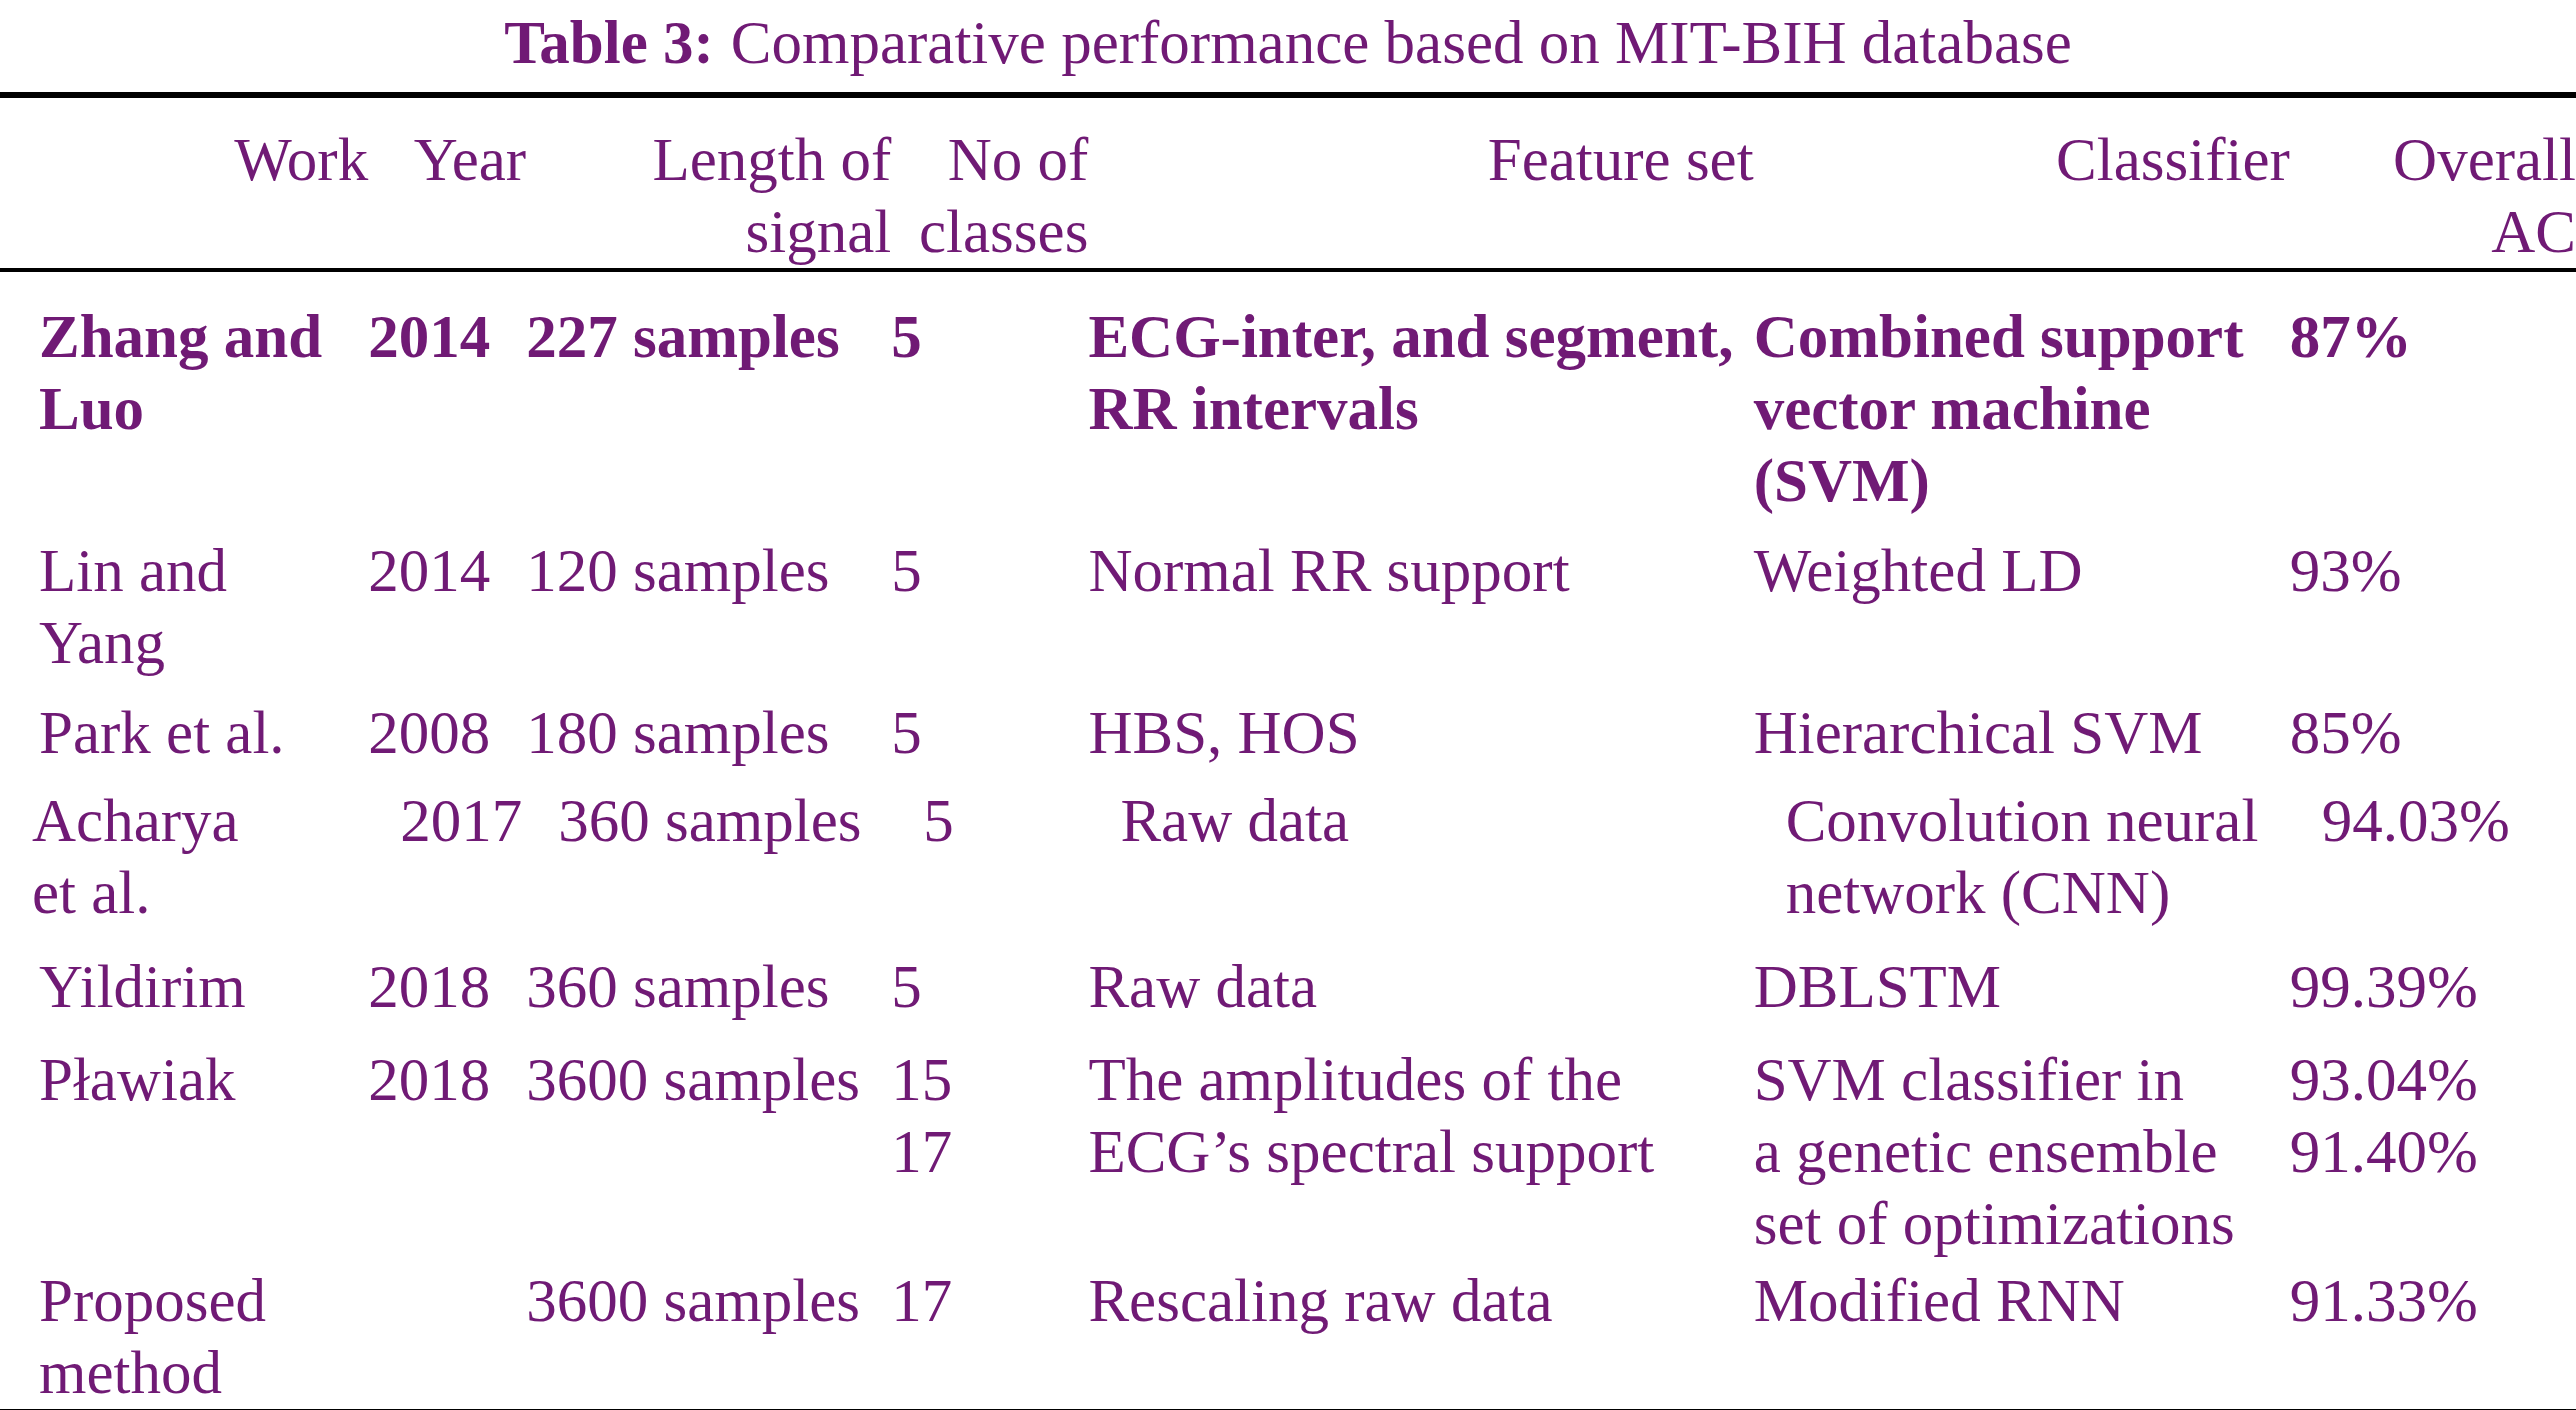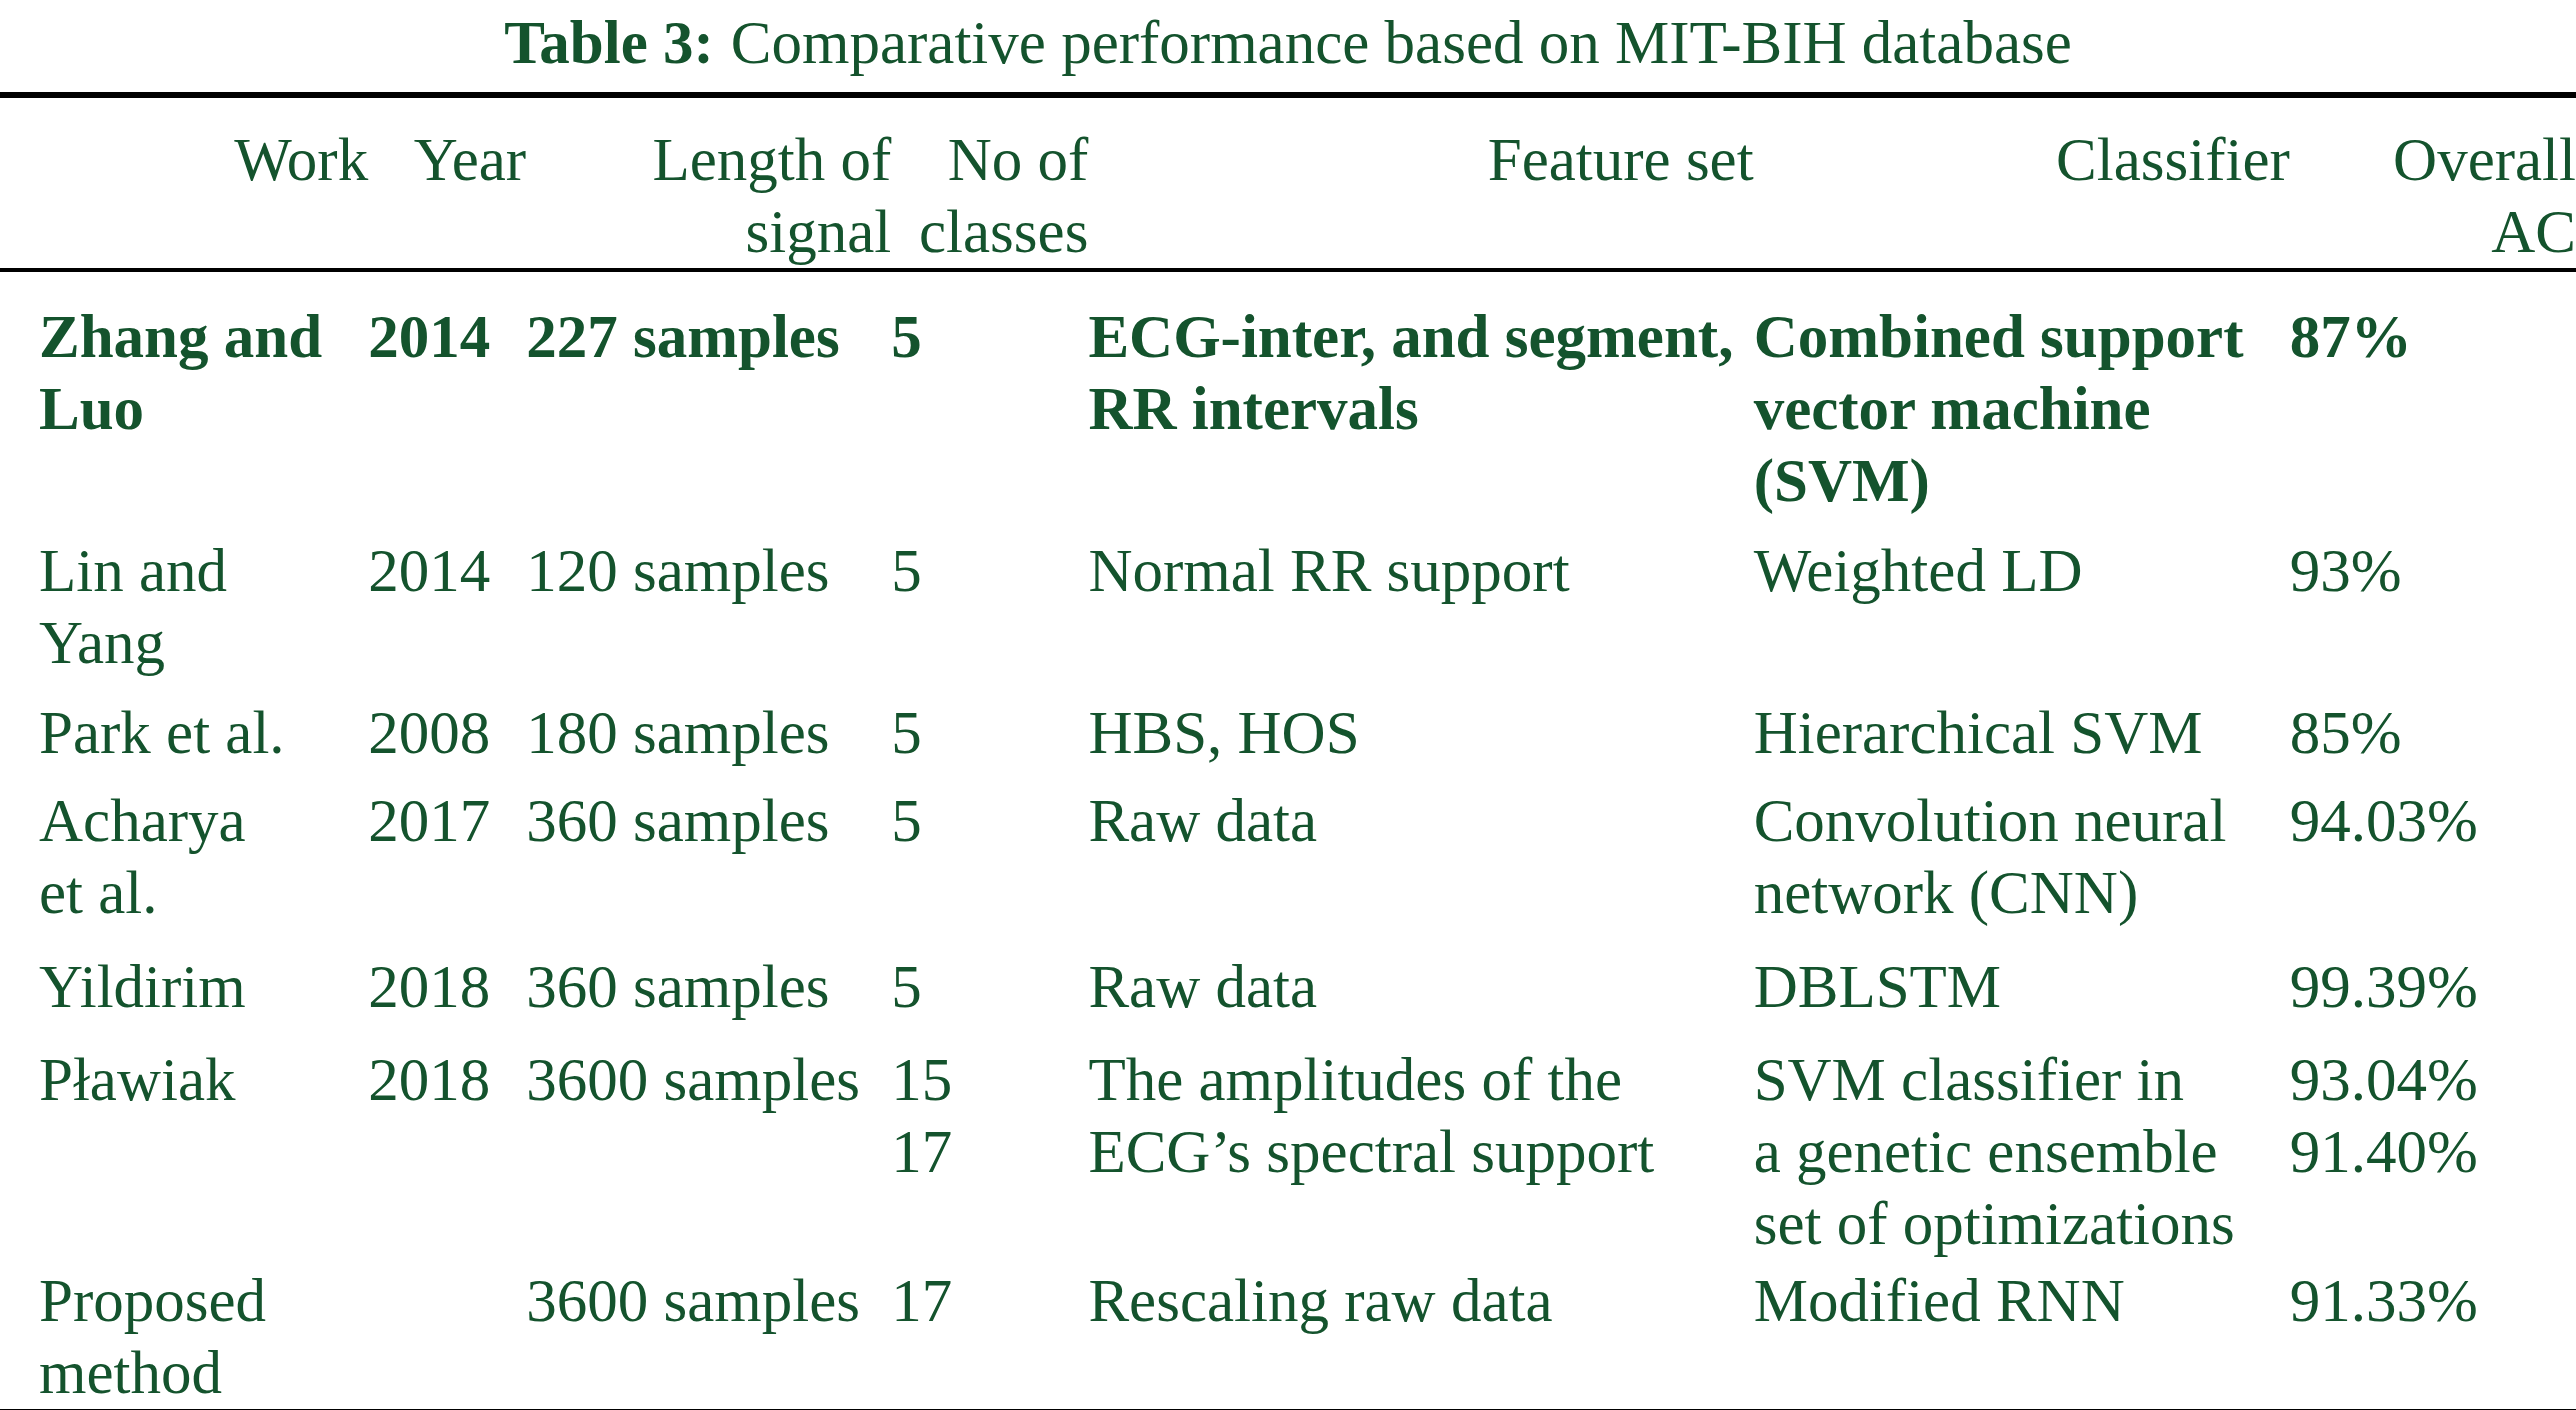--- a/index.html
+++ b/index.html
@@ -1,21 +1,21 @@
 <!DOCTYPE html>
 <html style="font-size:10.5px"><head>
 <meta charset="utf-8">
 <style>
   html, body { margin: 0; padding: 0; background: #ffffff; }
   .page {
     position: relative;
     width: 2576px;
     height: 1411px;
     background: #ffffff;
-    color: #14532d;
+    color: #701a75;
     font-family: "Liberation Serif", "DejaVu Serif", serif;
     font-size: 61px;
     line-height: 72px;
     overflow: hidden;
     box-sizing: border-box;
   }
   .caption {
     text-align: center;
     padding-top: 6.6px;
     height: 72px;
@@ -35,21 +35,21 @@
     padding: 0;
     white-space: pre;
     font-size: 61px;
     line-height: 72px;
   }
   td.c1 { padding-left: 39px; }
   thead td { padding-top: 26px; border-bottom: 4.6px solid #000000; text-align: right; }
   tbody tr:first-child td { padding-top: 29px; font-weight: bold; }
   tbody td { padding-bottom: 18px; }
   tbody tr.r3 td { padding-bottom: 16.4px; margin-top: 44px; }
-  tbody tr.r4 td { padding-bottom: 22.4px; }
+  tbody tr.r4 td { padding-bottom: 22.4px; padding-left: 32px; }
   tbody tr.r5 td { padding-bottom: 20.4px; margin-left: 16px; }
   tbody tr.r6 td { padding-bottom: 5.3px; }
   tbody tr.r7 td { padding-bottom: 0; }
 </style>
 </head>
 <body>
 
 <div class="page">
 
   <div class="caption">

